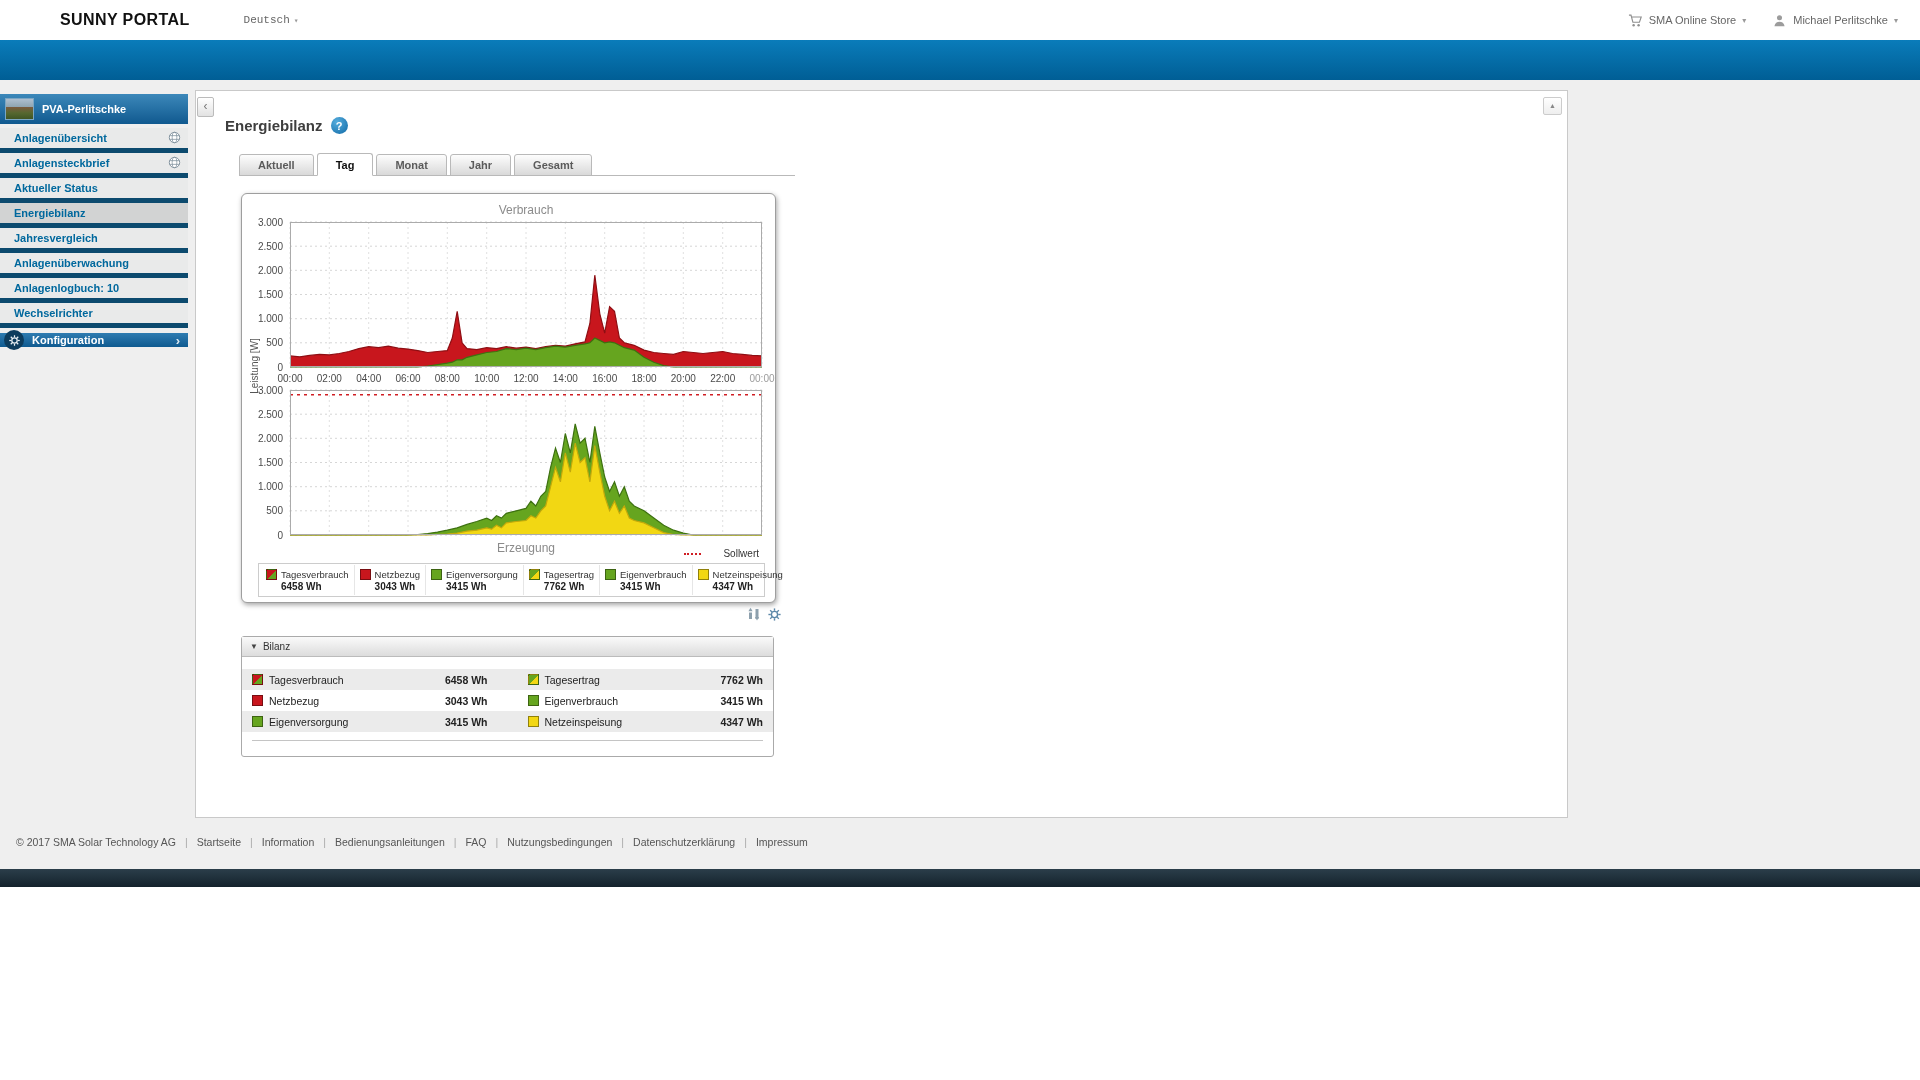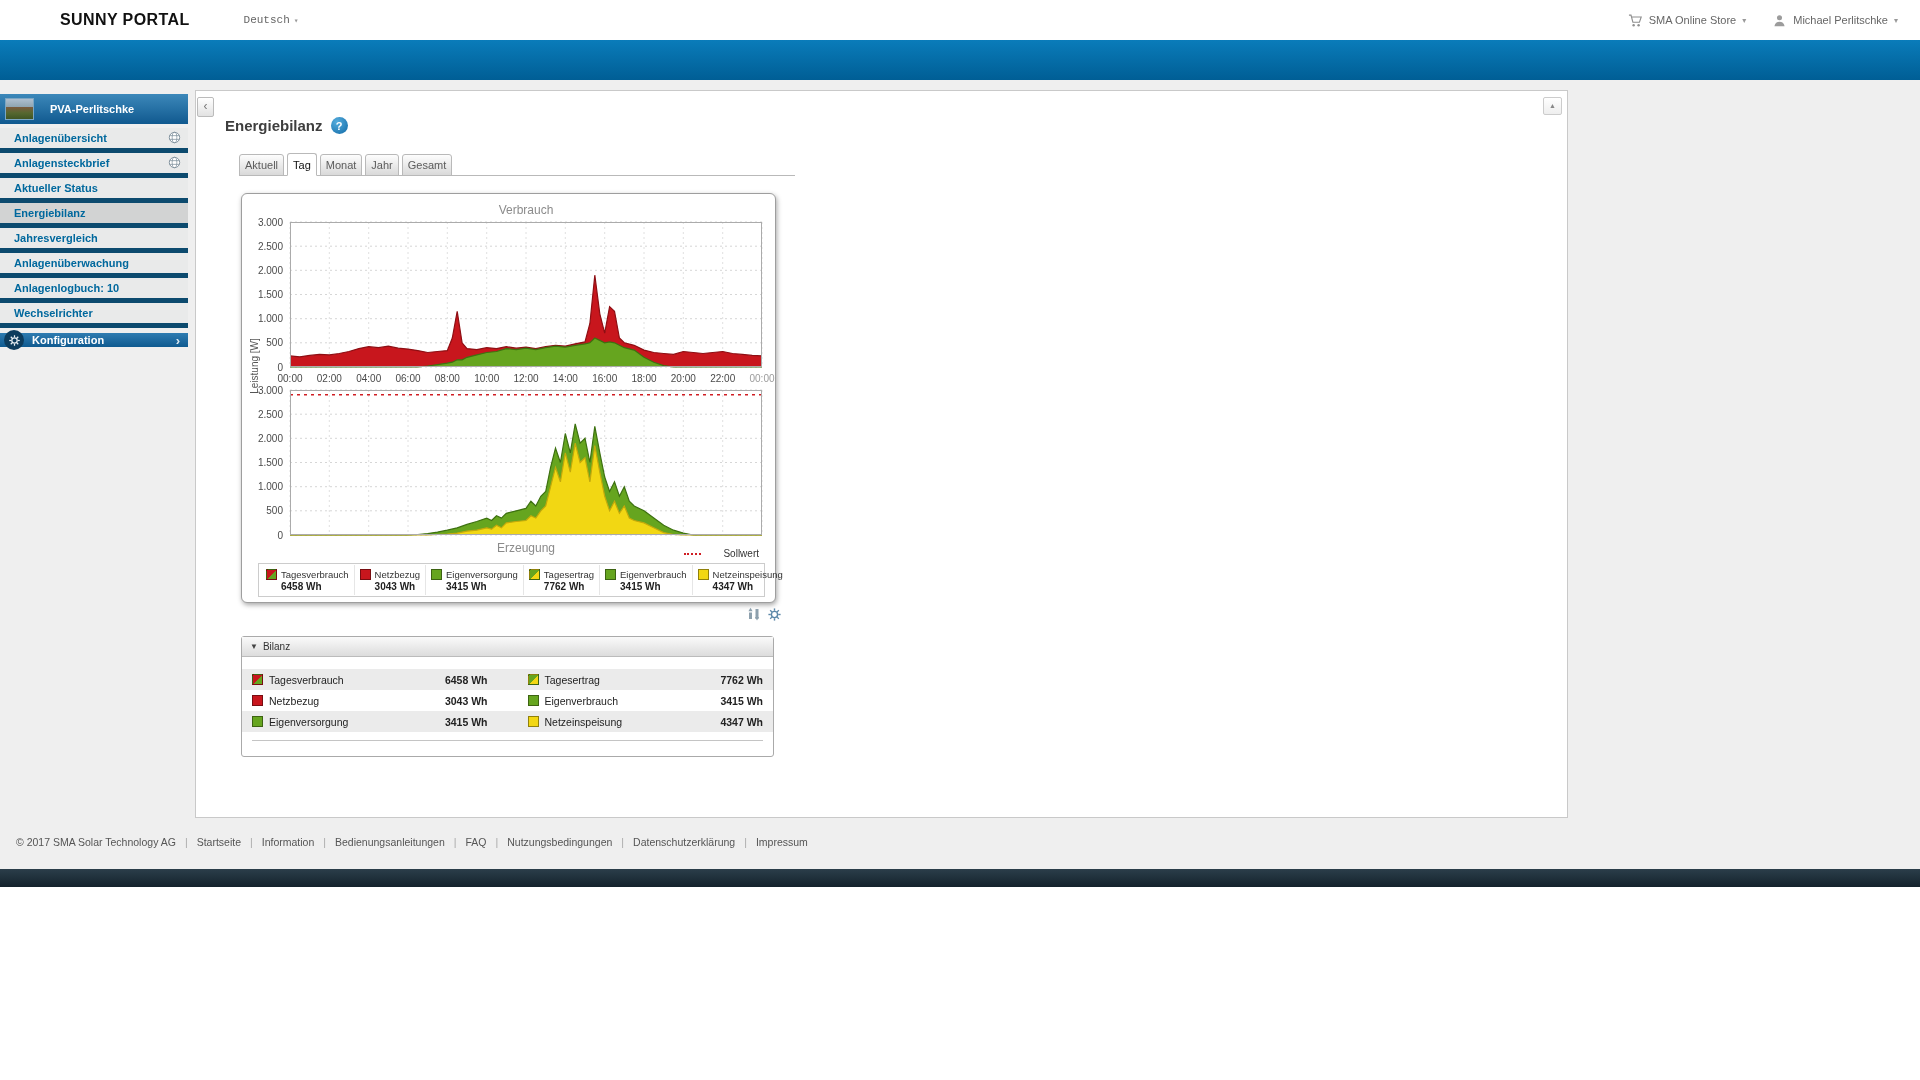--- a/index.html
+++ b/index.html
@@ -16,21 +16,21 @@
 
   
   .bluebar{height:40px;background:linear-gradient(#0a7cba,#005e95);}
   .page-bg{position:absolute;left:0;top:80px;width:1920px;height:789px;background:#efefef;}
   .bottombar{position:absolute;left:0;top:869px;width:1920px;height:18px;
     background:linear-gradient(#2b3e4a,#14222c);}
 
   
   .sidebar{position:absolute;left:0;top:94px;width:188px;}
   .plant-header{height:30px;background:linear-gradient(#3c88ba,#10598f);display:flex;align-items:center;
-    gap:16px;padding-left:5px;color:#fff;font-size:11px;font-weight:bold;}
+    gap:8px;padding-left:5px;color:#fff;font-size:11px;font-weight:bold;}
   .plant-photo{width:27px;height:20px;flex:none;border:1px solid #7aa6c4;
     background:linear-gradient(180deg,#aebfd0 0%,#90a6b2 38%,#7c5b40 40%,#56682f 70%,#3f5524 100%);}
   .side-list{margin-top:4px;}
   .side-item{height:20px;line-height:20px;padding-left:14px;background:#e9eaea;border-bottom:5px solid #0c4a6e;
     font-size:11px;font-weight:bold;color:#00689d;position:relative;cursor:pointer;}
   .side-item.active{background:#d2d3d3;}
   .globe{position:absolute;right:7px;top:3px;line-height:0;}
   .config-bar{margin-top:5px;height:14px;background:linear-gradient(#2f7cb1,#0f5a90);display:flex;
     align-items:center;color:#fff;font-size:11px;font-weight:bold;cursor:pointer;padding:0 8px 0 4px;gap:8px;}
   .gear-wrap{width:20px;height:20px;border-radius:50%;background:#0d3c5d;display:flex;
@@ -47,22 +47,22 @@
     background:linear-gradient(#fff,#eee);color:#888;font-size:7px;line-height:15px;text-align:center;
     cursor:pointer;border-radius:2px;}
   .page-title{position:absolute;left:29px;top:26px;display:flex;align-items:center;gap:8px;
     font-size:15px;font-weight:bold;color:#3e3e3e;}
   .help{width:17px;height:17px;border-radius:50%;background:radial-gradient(circle at 35% 30%,#56aede,#1069a6);
     color:#fff;font-size:11px;font-weight:bold;display:flex;align-items:center;justify-content:center;cursor:pointer;}
 
   
   .tabs{position:absolute;left:43px;top:62px;width:556px;display:flex;align-items:flex-end;
     border-bottom:1px solid #b9b9b9;}
-  .tab{font-size:11px;font-weight:normal;color:#5b5b5b;background:linear-gradient(#fdfdfd,#d9d9d9);
-    border:1px solid #b9b9b9;border-radius:3px 3px 0 0;padding:4px 5px;margin-right:3px;margin-bottom:-1px;
+  .tab{font-size:11px;font-weight:bold;color:#5b5b5b;background:linear-gradient(#fdfdfd,#d9d9d9);
+    border:1px solid #b9b9b9;border-radius:3px 3px 0 0;padding:4px 18px;margin-right:3px;margin-bottom:-1px;
     cursor:pointer;}
   .tab.active{background:#fff;color:#101010;border-bottom-color:#fff;padding-top:5px;}
 
   
   .chart-panel{position:absolute;left:45px;top:102px;width:533px;height:408px;background:#fff;
     border:1px solid #9e9e9e;border-radius:6px;box-shadow:1px 2px 5px rgba(0,0,0,.35);}
   .ct{position:absolute;left:48px;width:472px;text-align:center;font-size:12px;color:#8b8b8b;}
   .ct-top{top:9px;} .ct-bottom{top:347px;}
   .plot{position:absolute;left:48px;line-height:0;}
   #plot-verbrauch{top:28px;} #plot-erzeugung{top:196px;}

